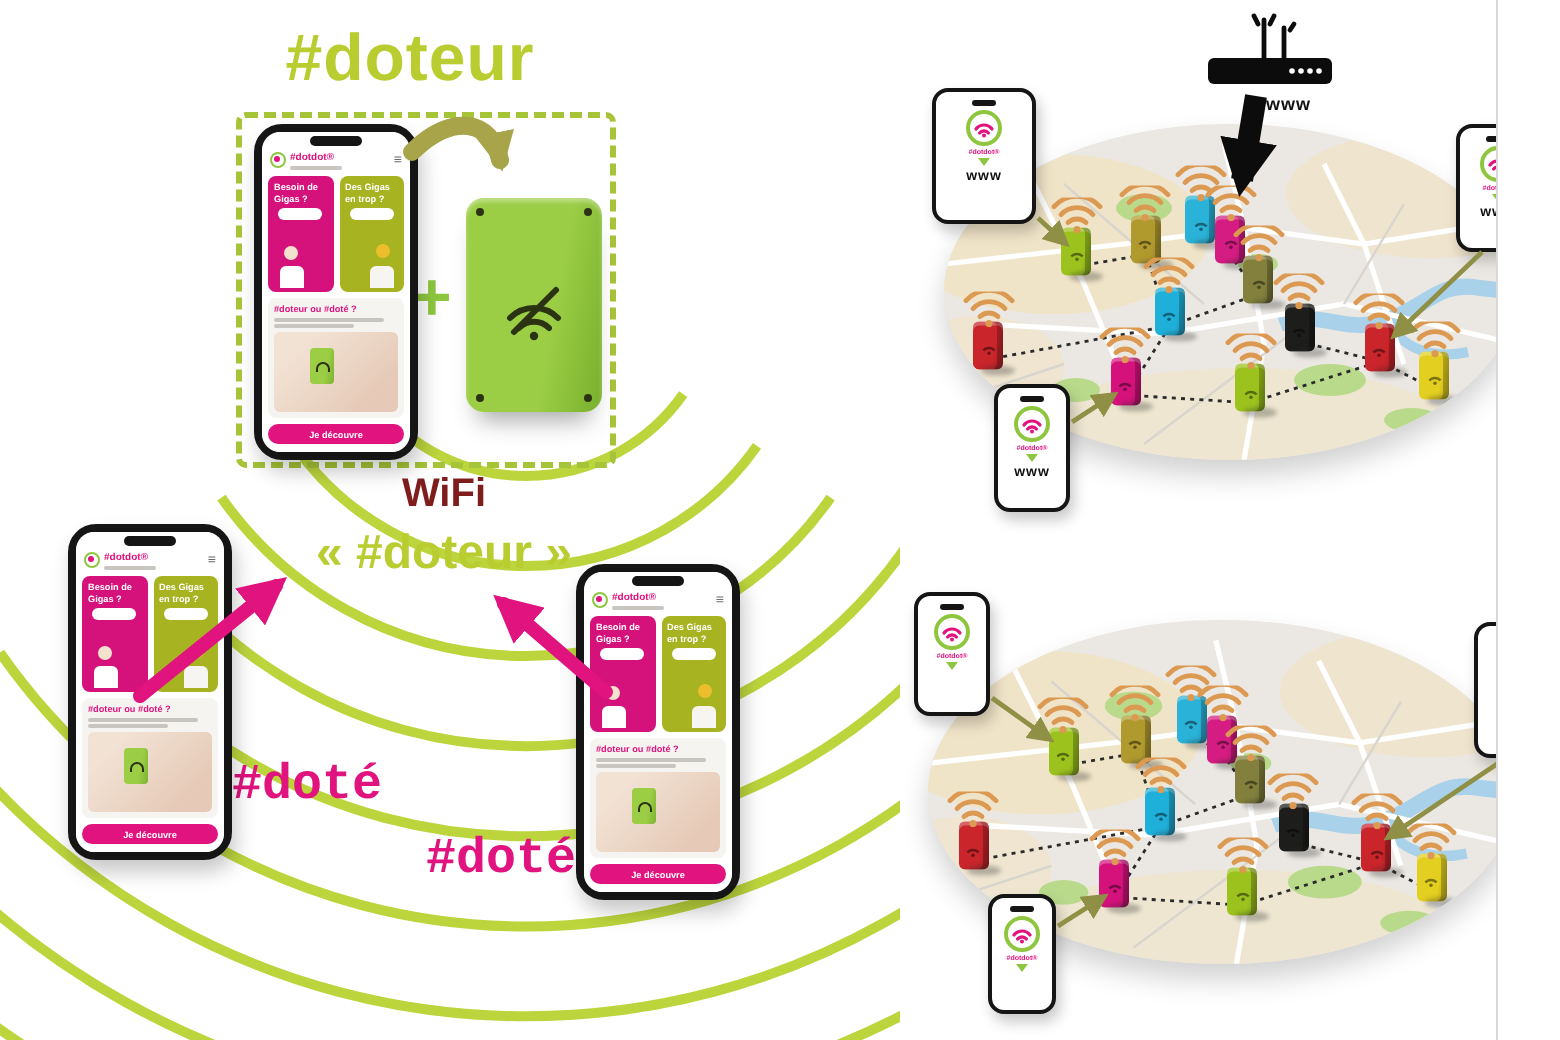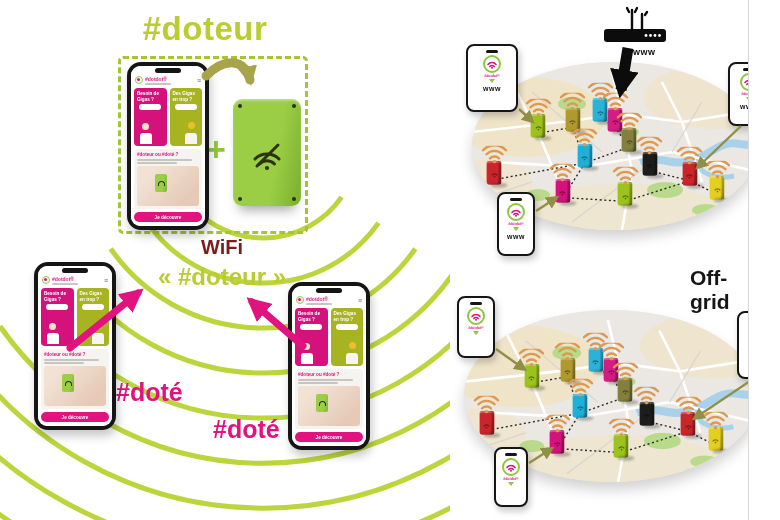--- a/index.html
+++ b/index.html
@@ -11,21 +11,21 @@
   
   #arcs { position:absolute; left:0; top:0; z-index:1; pointer-events:none; }
 
   
   .g-title { position:absolute; left:110px; top:10px; width:190px; text-align:center;
              font-size:33px; font-weight:800; color:#b9cc30; letter-spacing:.5px; z-index:4; }
   .wifi-line1 { position:absolute; left:142px; top:236px; width:160px; text-align:center;
                 font-size:20px; font-weight:800; color:#7f1d1d; z-index:4; }
   .wifi-line2 { position:absolute; left:122px; top:263px; width:200px; text-align:center;
                 font-size:24px; font-weight:800; color:#b9cc30; z-index:4; }
-  .dote { position:absolute; font-size:25px; font-weight:800; color:#e0137f; z-index:4; }
+  .dote { position:absolute; font-size:25px; font-weight:800; color:#e0137f; z-index:4;font-family:Liberation Mono, monospace; }
   .dote1 { left:116px; top:378px; }
   .dote2 { left:213px; top:415px; }
   .plus-sign { position:absolute; left:206px; top:130px; font-size:34px; font-weight:800;
                color:#8ec73f; z-index:4; }
 
   .doteur-box { position:absolute; left:118px; top:56px; width:190px; height:178px;
                 border:3px dashed #a6c437; border-radius:5px; z-index:2; }
 
   
   .green-box { position:absolute; left:233px; top:99px; width:68px; height:107px; z-index:3;
@@ -289,21 +289,20 @@
       <line x1="49" y1="8" x2="47" y2="11"></line>
     </g>
     <rect x="6" y="25" width="62" height="13" rx="3" fill="#0c0c0c"></rect>
     <circle cx="48" cy="31.5" r="1.4" fill="#fff"></circle>
     <circle cx="52.5" cy="31.5" r="1.4" fill="#fff"></circle>
     <circle cx="57" cy="31.5" r="1.4" fill="#fff"></circle>
     <circle cx="61.5" cy="31.5" r="1.4" fill="#fff"></circle>
   </svg>
   <div class="router-www">www</div>
 
-  <div class="map-label lbl-offgrid">Off-grid</div>
 
   <div class="map map-1">
     <svg class="streets" viewBox="0 0 286 168" preserveAspectRatio="none">
       <rect width="286" height="168" fill="#ebe8e3"></rect>
       <ellipse cx="55" cy="55" rx="78" ry="40" fill="#f1e3c3" opacity=".85"></ellipse>
       <ellipse cx="243" cy="35" rx="72" ry="32" fill="#f1e3c3" opacity=".7"></ellipse>
       <ellipse cx="150" cy="152" rx="104" ry="30" fill="#efe5cb" opacity=".8"></ellipse>
       <ellipse cx="18" cy="122" rx="42" ry="26" fill="#f1e3c3" opacity=".6"></ellipse>
       <ellipse cx="100" cy="42" rx="14" ry="7" fill="#b9da8b"></ellipse>
       <ellipse cx="193" cy="128" rx="18" ry="8" fill="#b9da8b"></ellipse>

